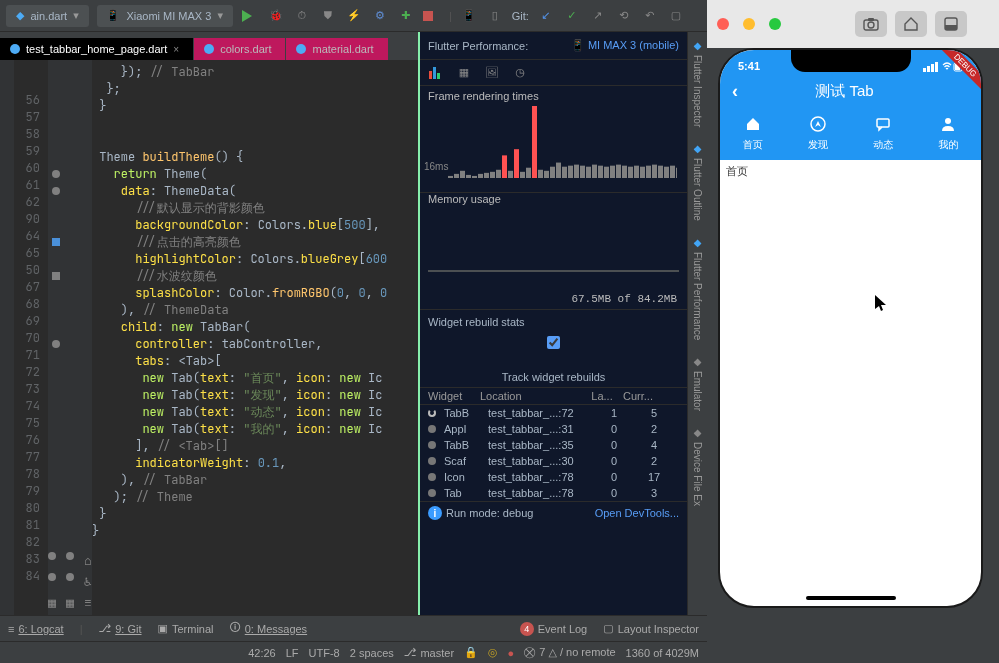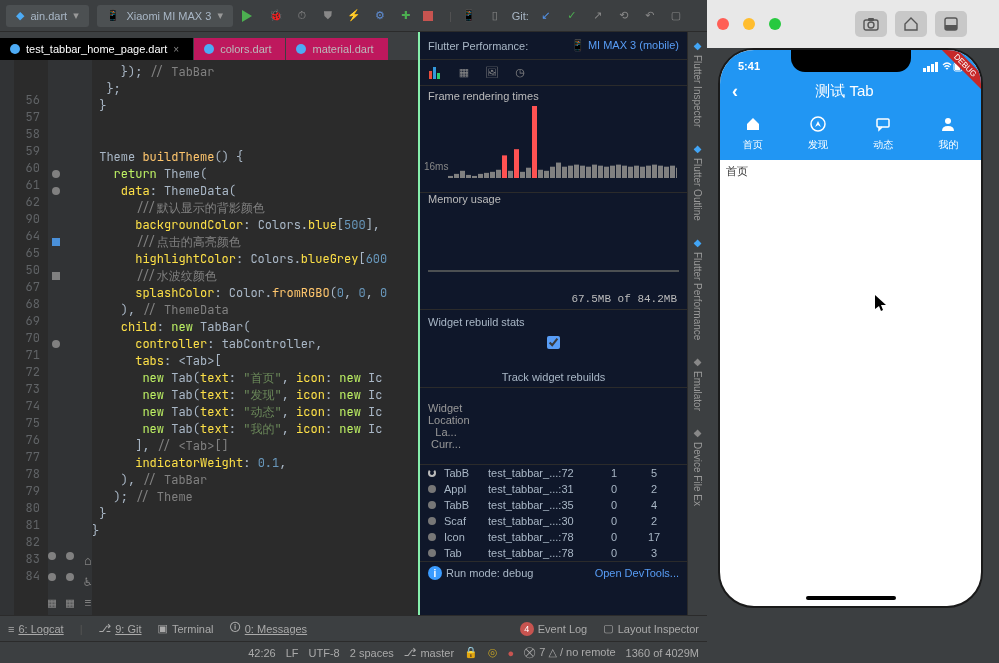--- a/index.html
+++ b/index.html
@@ -211,21 +211,21 @@
   height: 80px;
   padding: 6px 8px;
 }
 .mem-text { text-align: right; color: #bbbbbb; padding: 4px 10px; font-family: Liberation Mono, monospace; }
 
 .rebuild-section { padding: 4px 8px; }
 .rebuild-check { display: flex; align-items: center; gap: 22px; justify-content: flex-end; padding: 4px 8px; flex-direction: column; }
 .rebuild-check input { accent-color: #589df6; }
 
 .widget-table { font-size: 11px; }
-.widget-table .hdr { display: flex; padding: 14px 8px; color: #999; border-top: 1px solid #2b2b2b; border-bottom: 1px solid #2b2b2b; flex-direction: column; }
+.widget-table .hdr { display: flex; padding: 2px 8px; color: #999; border-top: 1px solid #2b2b2b; border-bottom: 1px solid #2b2b2b; }
 .widget-table .hdr span, .widget-table .trow span { display: inline-block; }
 .widget-table .trow { display: flex; padding: 2px 8px; align-items: center; gap: 4px; }
 .col-w { width: 52px; }
 .col-l { width: 104px; }
 .col-la { width: 36px; text-align: center; }
 .col-c { width: 36px; text-align: center; }
 .tdot { width: 8px; height: 8px; border-radius: 50%; background: #777; margin-right: 4px; flex-shrink: 0; }
 .tdot.spin { border: 2px solid #bbb; border-top-color: transparent; background: none; width: 8px; height: 8px; }
 
 .run-mode {

